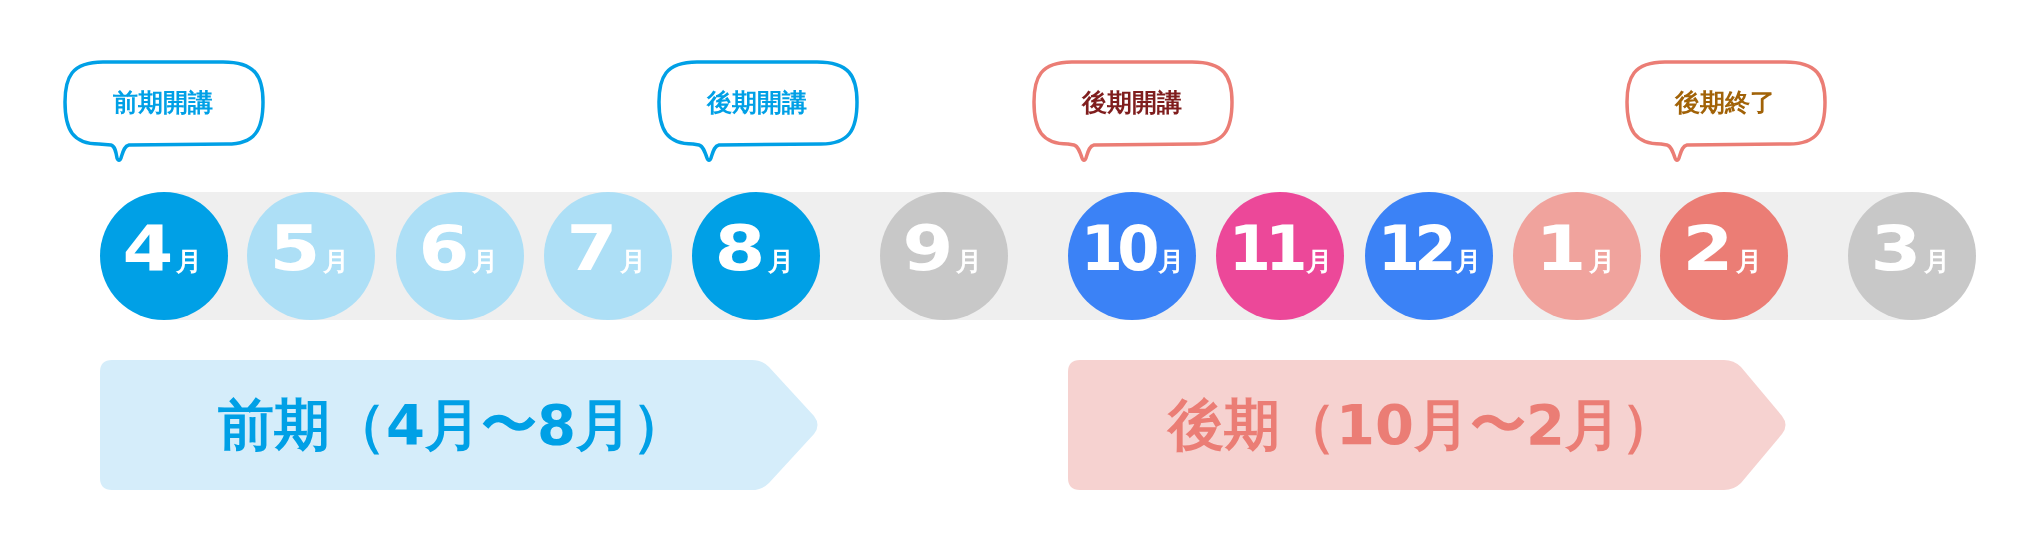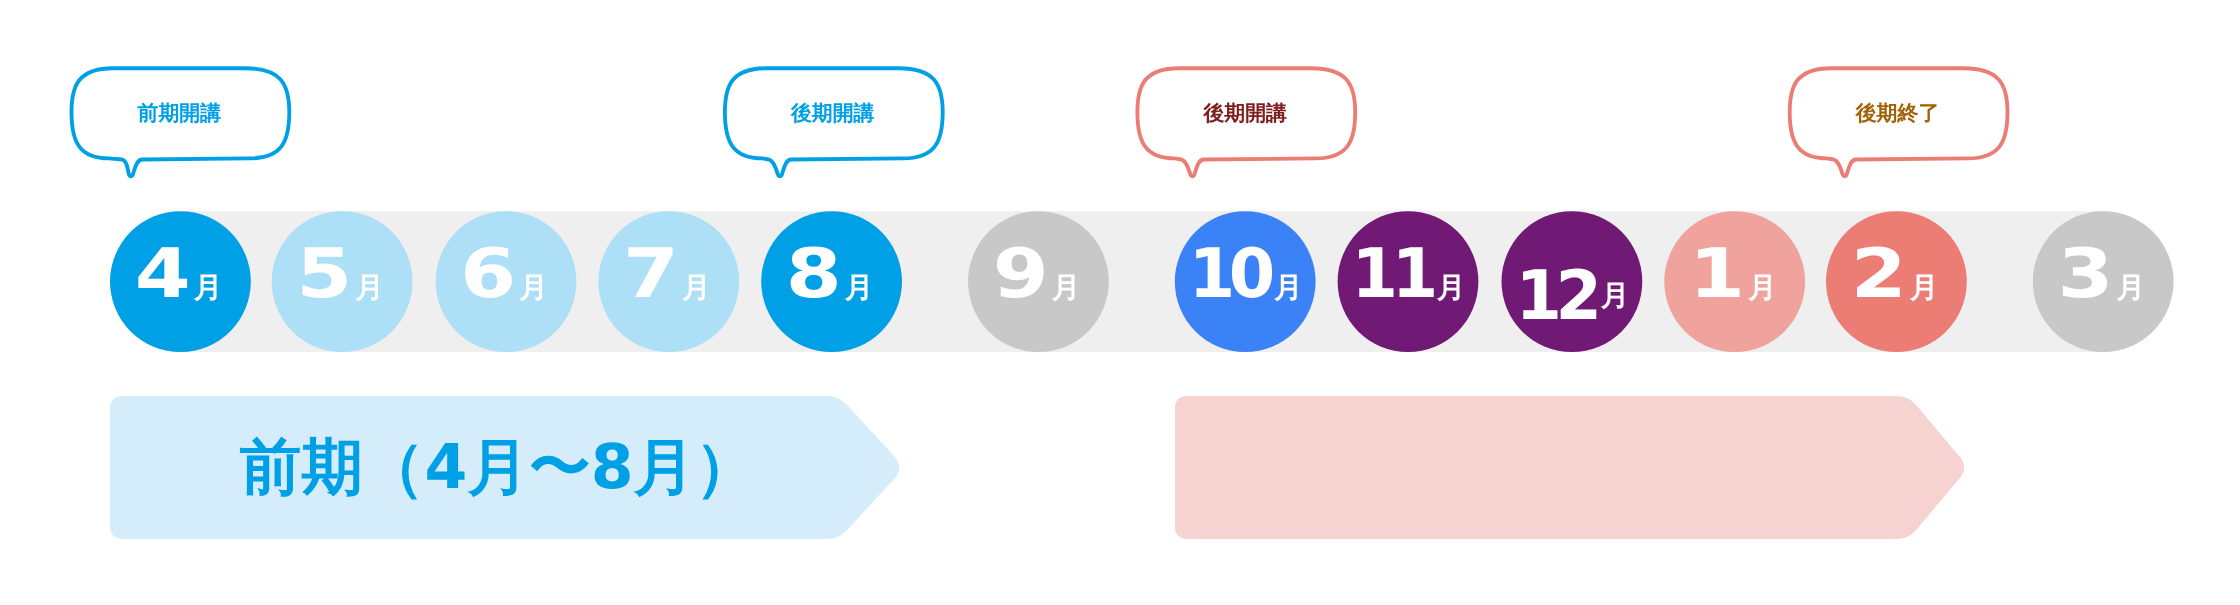--- a/index.html
+++ b/index.html
@@ -5,21 +5,21 @@
     html, body { margin: 0; padding: 0; background: #ffffff; }
     body { width: 2036px; height: 550px; position: relative; overflow: hidden;
            font-family: "DejaVu Sans", "Liberation Sans", sans-serif; }
     .stage { position: absolute; left: 0; top: 0; width: 2036px; height: 550px; }
 
     
     .bubble { position: absolute; top: 60px; width: 200px; height: 100px; }
     .bubble svg { position: absolute; left: 0; top: 0; overflow: visible; }
     .bubble .label { position: absolute; left: 0; top: 0; width: 200px; height: 85px;
                      display: flex; align-items: center; justify-content: center;
-                     font-weight: bold; font-size: 19px; letter-spacing: 0px; }
+                     font-weight: bold; font-size: 25px; letter-spacing: 0px; }
 
     
     .band { position: absolute; top: 192px; height: 128px; background: #efefef; }
 
     
     .month { position: absolute; top: 192px; width: 128px; height: 128px; border-radius: 50%;
              display: flex; align-items: baseline; justify-content: center; color: #ffffff;
              box-sizing: border-box; padding-top: 26px; }
     .month .num { font-family: "DejaVu Sans", sans-serif; font-weight: bold; font-size: 62px;
                   line-height: 62px; transform: scaleX(1.18); display: inline-block; letter-spacing: -3px; }
@@ -89,25 +89,25 @@
       <span class="unit">月</span>
   </div>
   <div class="month" style="left:880px; background:#c8c8c8;">
     <span class="num">9</span>
       <span class="unit">月</span>
   </div>
   <div class="month" style="left:1068px; background:#3b82f6;">
     <span class="num two">10</span>
       <span class="unit">月</span>
   </div>
-  <div class="month" style="left:1216px; background:#701a75;">
+  <div class="month" style="left:1216px; background:#ec4899;">
     <span class="num two">11</span>
       <span class="unit">月</span>
   </div>
-  <div class="month" style="left:1365px; background:#701a75;align-items:center;">
+  <div class="month" style="left:1365px; background:#3b82f6;">
     <span class="num two">12</span>
       <span class="unit">月</span>
   </div>
   <div class="month" style="left:1513px; background:#f0a39d;">
     <span class="num">1</span>
       <span class="unit">月</span>
   </div>
   <div class="month" style="left:1660px; background:#eb7d75;">
     <span class="num">2</span>
       <span class="unit">月</span>
@@ -121,15 +121,16 @@
     <svg width="722" height="130">
       <path d="M12,0 L652,0 Q662,0 669,7 L714,56 Q721,65 714,74 L669,123 Q662,130 652,130 L12,130 Q0,130 0,118 L0,12 Q0,0 12,0 Z" fill="#d5edfa"></path>
     </svg>
     <div class="label" style="left:118px; color:#00a0e6;">前期（4月〜8月）</div>
   </div>
 
   <div class="phase" style="left:1068px; width:722px;">
     <svg width="722" height="130">
       <path d="M12,0 L656,0 Q666,0 673,7 L714,56 Q721,65 714,74 L673,123 Q666,130 656,130 L12,130 Q0,130 0,118 L0,12 Q0,0 12,0 Z" fill="#f6d2d0"></path>
     </svg>
+    <div class="label" style="left:100px; color:#eb7d75;">後期（10月〜2月）</div>
   </div>
 
 </div>
 
 </body></html>

